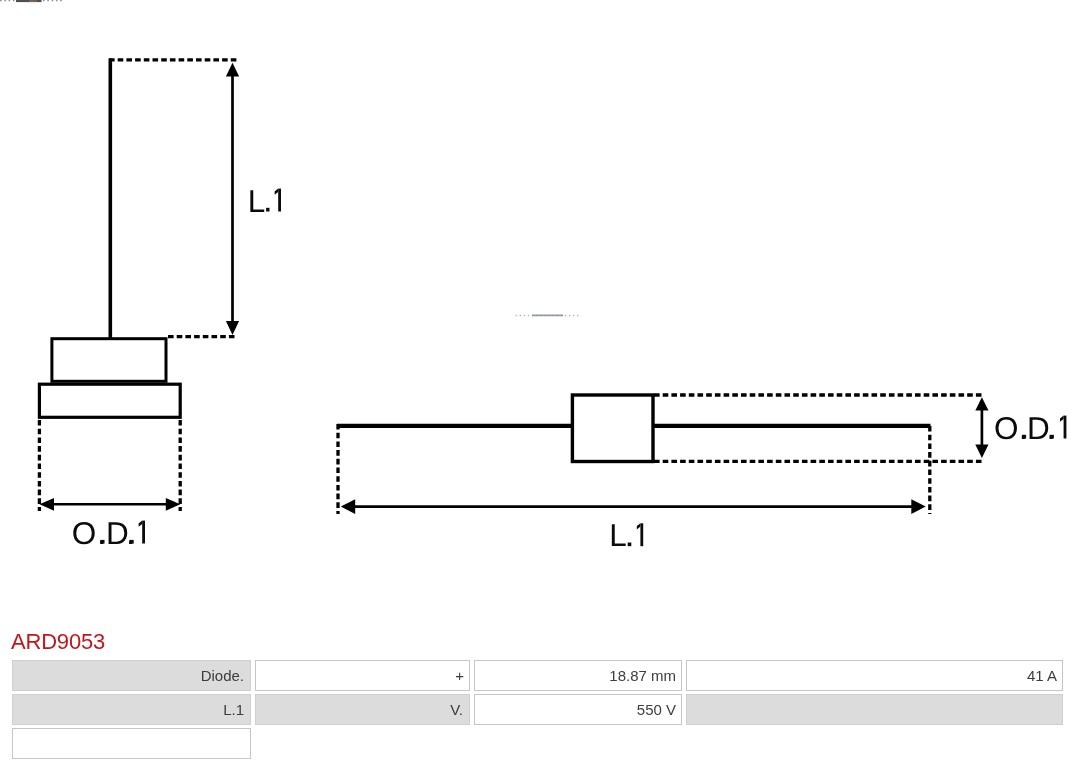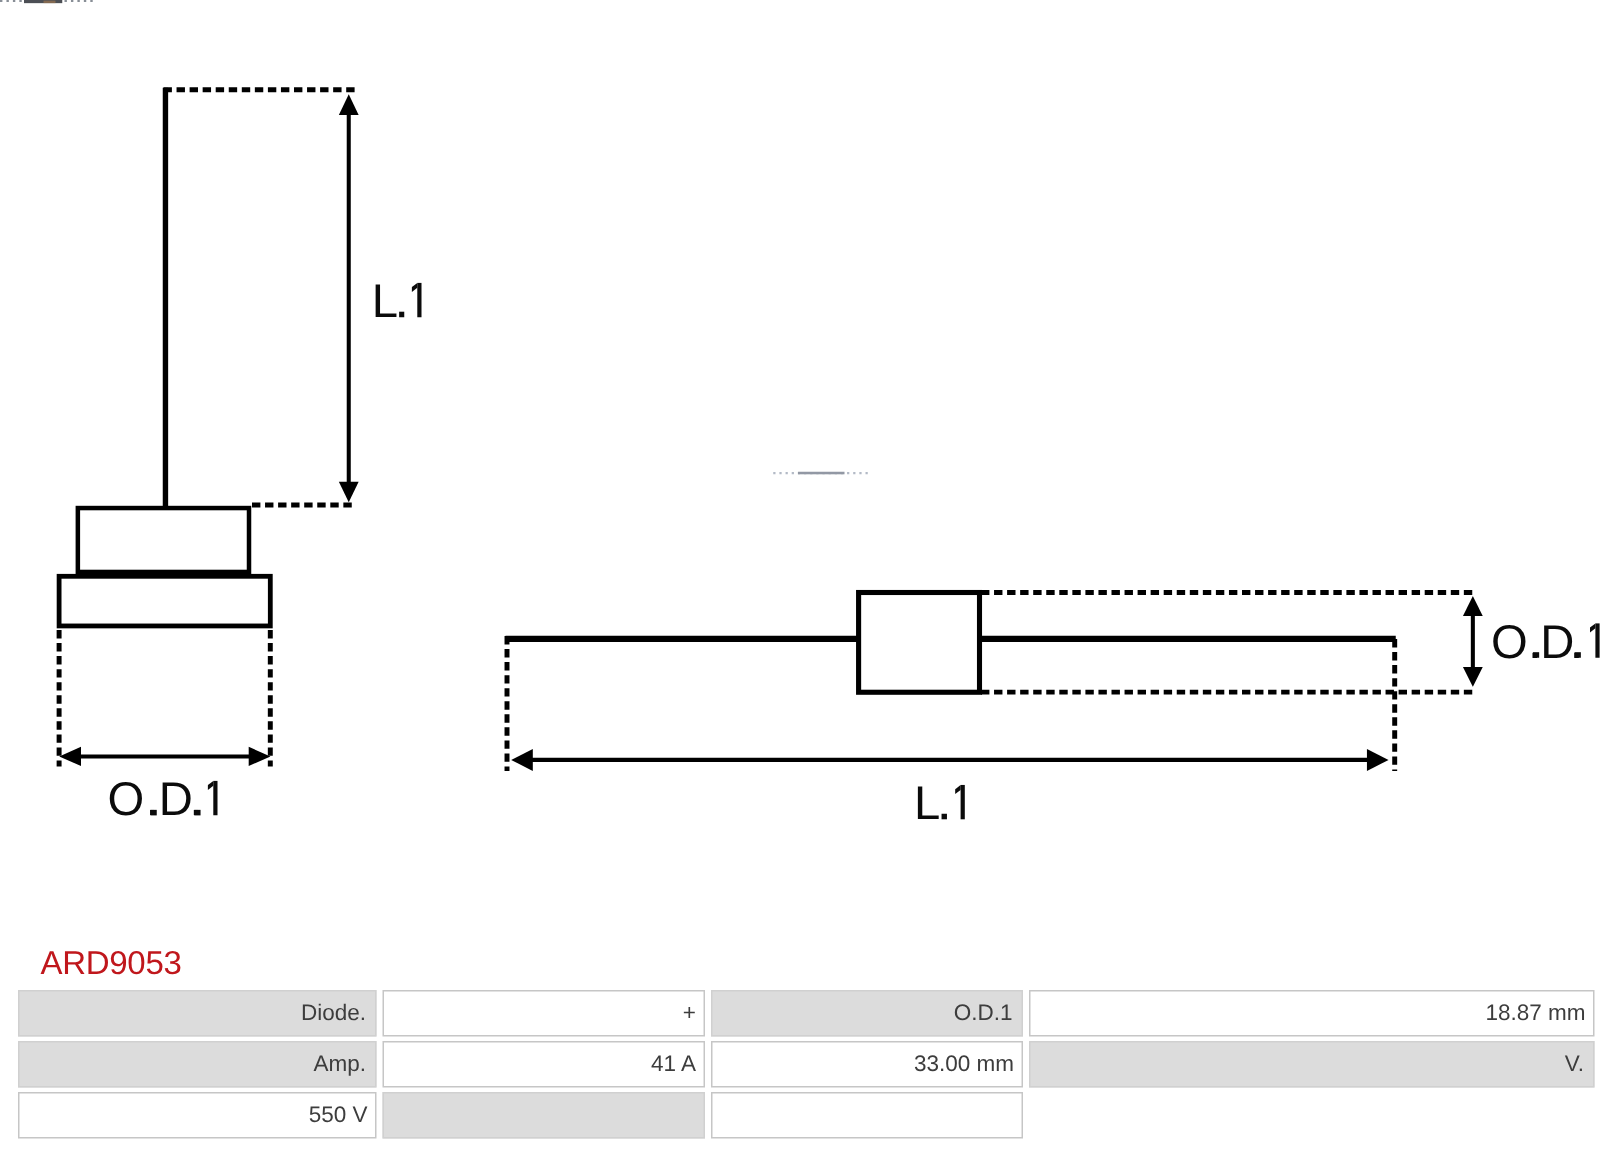--- a/index.html
+++ b/index.html
@@ -1,20 +1,20 @@
 <!DOCTYPE html>
 <html><head>
 <meta charset="utf-8">
 <style>
   html,body{margin:0;padding:0;background:#fff;}
   body{width:1080px;height:766px;overflow:hidden;position:relative;will-change:transform;
        font-family:"Liberation Sans", sans-serif;}
   .abs{position:absolute;}
   #title{position:absolute;left:11px;top:631px;font-size:22px;line-height:1;
-         letter-spacing:-0.2px;color:#c0171c;margin-left:16px;}
+         letter-spacing:-0.2px;color:#c0171c;}
   #spec{position:absolute;left:12px;top:660px;display:grid;
         grid-template-columns:239px 215px 208px 377px;
         column-gap:4px;row-gap:3px;
         grid-auto-rows:31px;font-size:15px;color:#3d3d3d;}
   #spec div{box-sizing:border-box;line-height:29px;text-align:right;padding-right:6px;}
   .lbl{background:#dcdcdc;border:1px solid #d0d0d0;}
   .val{background:#fff;border:1px solid #c6c6c6;padding-right:5px !important;}
 </style>
 </head>
 <body>
@@ -107,30 +107,28 @@
 </svg>
 
 <div id="title">ARD9053</div>
 
 <div id="spec">
 
   <div class="lbl">Diode.</div>
 
   <div class="val">+</div>
 
-  <div class="lbl">O.D.1</div>
 
   <div class="val">18.87 mm</div>
 
-  <div class="lbl">Amp.</div>
 
   <div class="val">41 A</div>
 
+  <div class="lbl">L.1</div>
 
-  <div class="val">33.00 mm</div>
 
   <div class="lbl">V.</div>
 
   <div class="val">550 V</div>
 
   <div class="lbl"></div>
 
   <div class="val"></div>
 </div>
 

